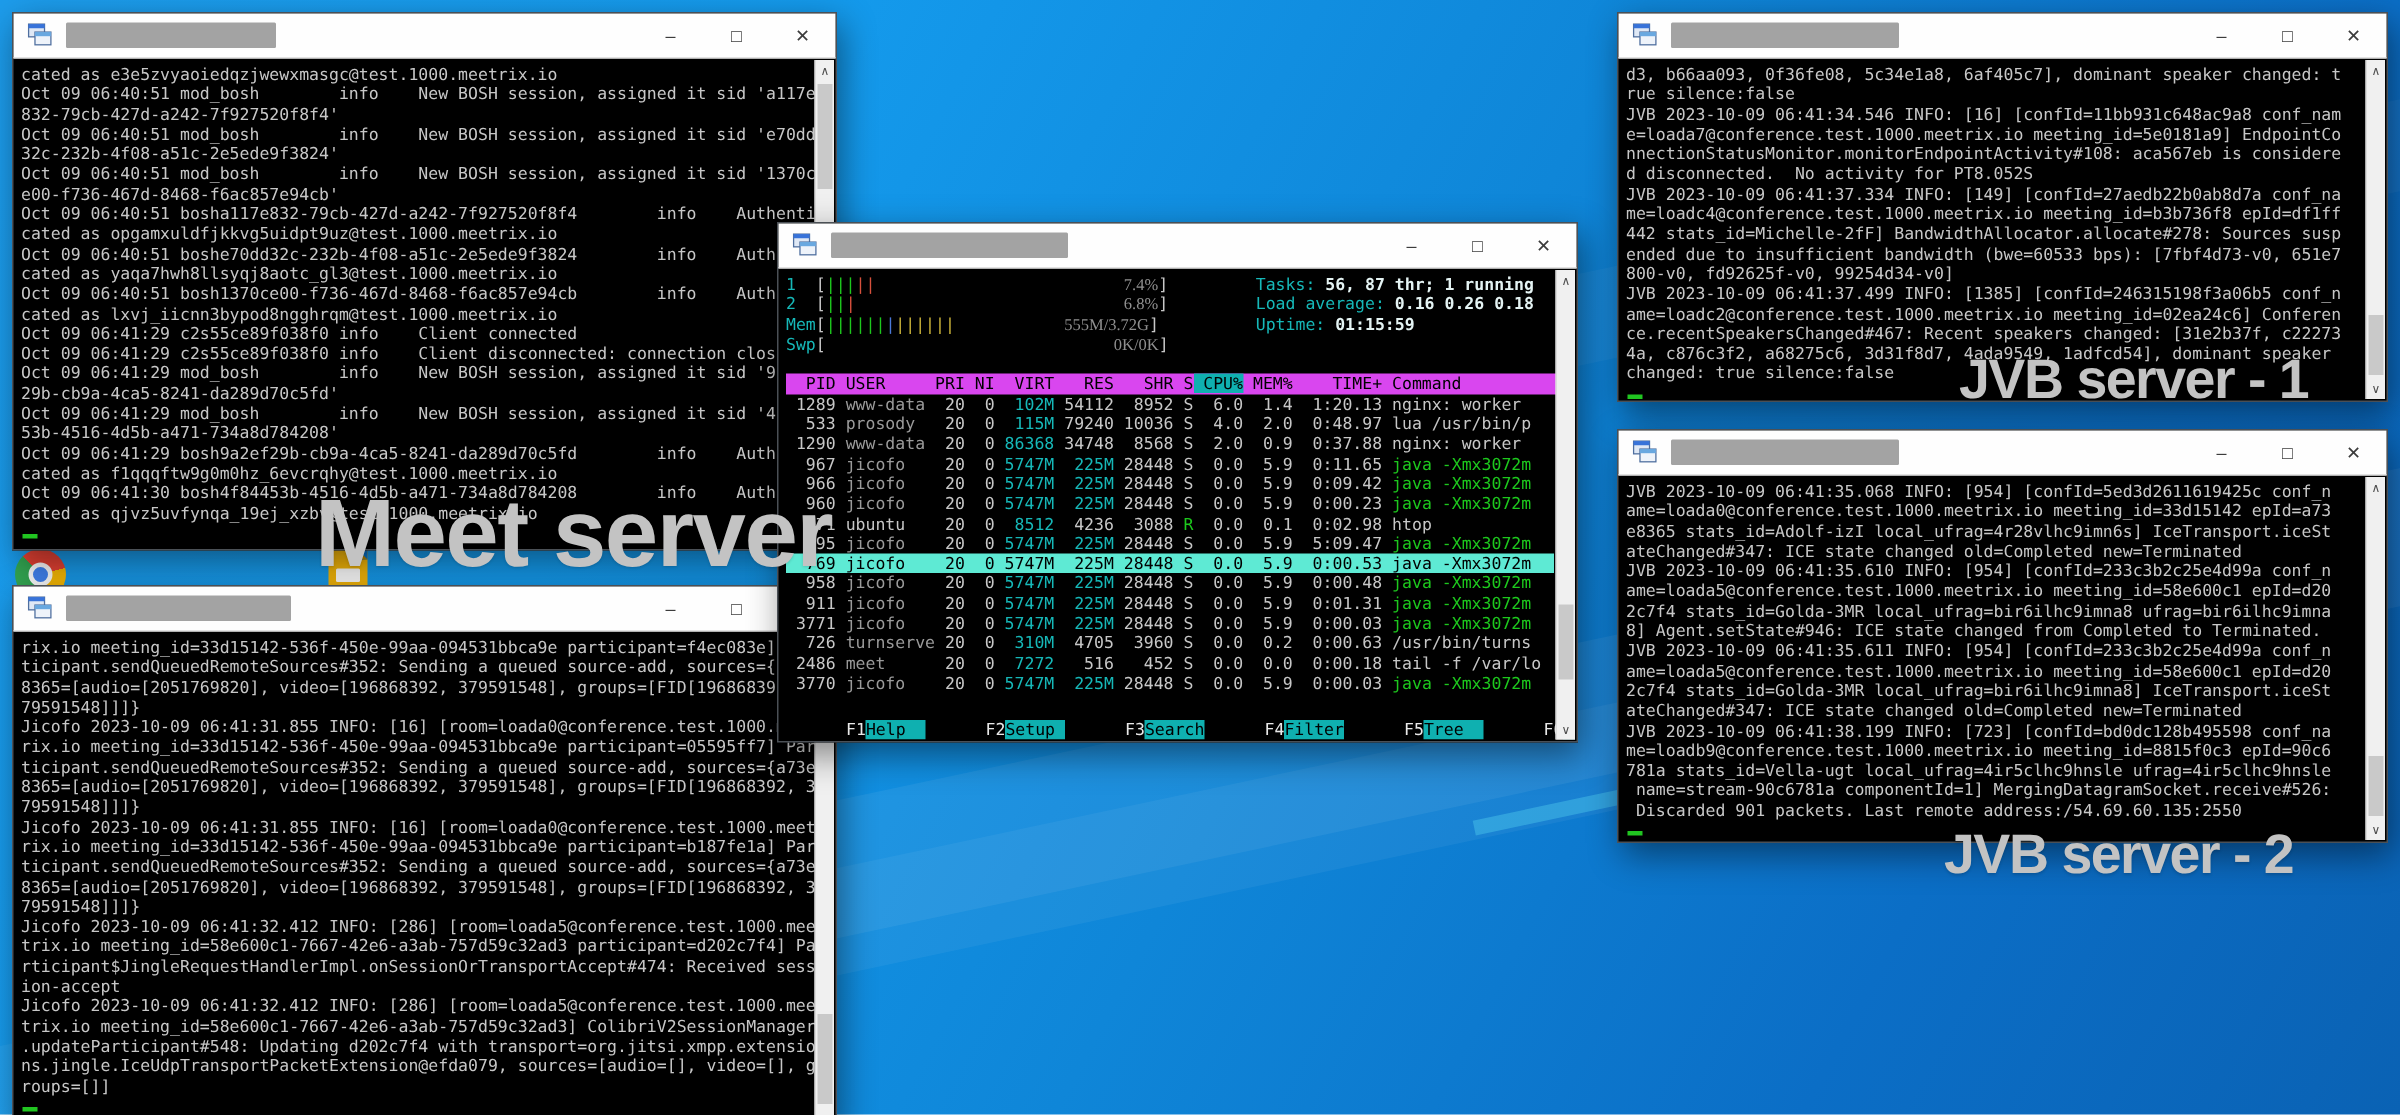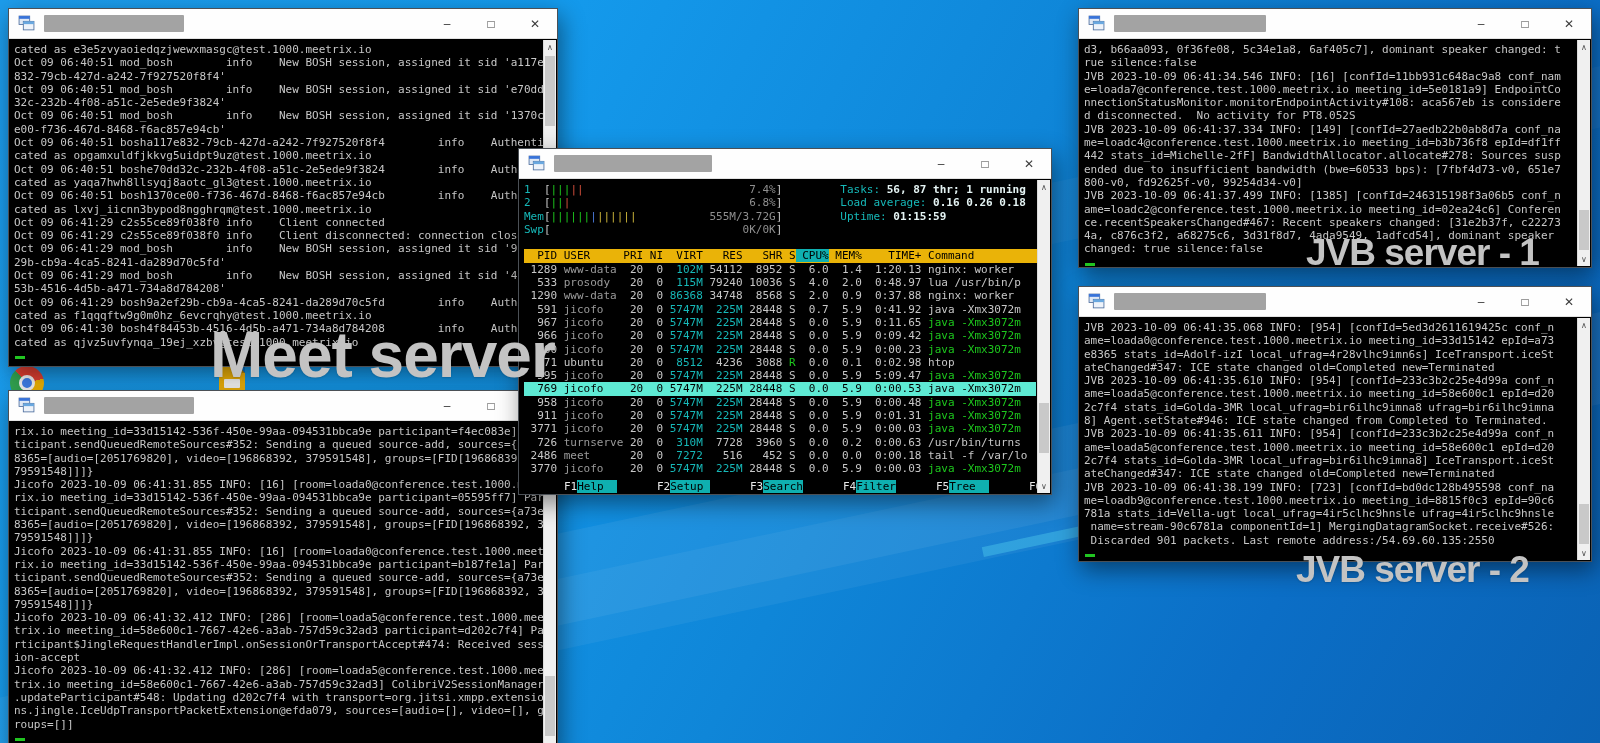--- a/index.html
+++ b/index.html
@@ -43,24 +43,24 @@
   #win-jvb2{left:1078px;top:286px;width:512px;height:274px;z-index:10;}
   #win-meet .blob{width:140px;} #win-jicofo .blob{width:150px;}
   #win-htop .blob{width:158px;} #win-jvb1 .blob{width:152px;} #win-jvb2 .blob{width:152px;}
 
   
   #htop-screen{display:flex;flex-direction:column;height:100%;
     font:11px/13.3px "DejaVu Sans Mono",monospace;color:#c7c7c7;padding:3px 0 0 4px;box-sizing:border-box;}
   #htop-head{display:flex;}
   .mline,.prow,.hrow,.rline{white-space:pre;height:13.3px;}
   .c-cyan{color:#16b8b8;} .c-grn{color:#1dc81d;} .c-red{color:#d6503c;}
-  .c-blue{color:#4a79d8;} .c-yel{color:#cdb53a;} .c-dimv{color:#8f8f8f;}
+  .c-blue{color:#4a79d8;} .c-yel{color:#cdb53a;} .c-dimv{color:#8f8f8f;font-family:Liberation Serif, serif;}
   .c-dim{color:#9a9a9a;} .c-teal{color:#16b8b8;} .c-brt{color:#e4f3f3;font-weight:bold;}
   #htop-right{margin-left:58px;}
-  .hrow{background:#eab308;color:#000;margin-right:9px;}
+  .hrow{background:#d946ef;color:#000;margin-right:9px;}
   .hl{background:#0fb0b0;}
   .prow{margin-right:14px;}
   .prow.sel{background:#5eead4;}
   .prow.sel span{color:#000 !important;}
   #fbar{margin-top:auto;margin-right:14px;white-space:pre;height:13.3px;}
   .fk{color:#e8e8e8;margin-left:40px;} .fl{background:#0fb0b0;color:#000;}
   .gap{height:13.3px;}
 
   
   .olabel{position:absolute;font-weight:bold;color:#c3c3c3;z-index:50;
@@ -224,31 +224,30 @@
             <div class="rline"><span class="c-cyan">Load average: </span><span class="c-brt">0.16 0.26 0.18</span></div>
             <div class="rline"><span class="c-cyan">Uptime: </span><span class="c-brt">01:15:59</span></div>
           </div>
       </div>
       <div class="gap"></div>
       <div id="htop-cols" class="hrow"><span>  PID </span><span>USER     </span><span>PRI NI  VIRT   RES   SHR S</span><span class="hl"> CPU%</span><span> MEM%    TIME+ Command</span></div>
       <div id="htop-rows">
           <div class="prow"><span> 1289 </span><span class="c-dim">www-data </span><span> 20  0</span><span class="c-teal">  102M</span><span> 54112</span><span>  8952</span><span> S</span><span>  6.0  1.4  1:20.13</span><span> nginx: worker</span></div>
           <div class="prow"><span>  533 </span><span class="c-dim">prosody  </span><span> 20  0</span><span class="c-teal">  115M</span><span> 79240</span><span> 10036</span><span> S</span><span>  4.0  2.0  0:48.97</span><span> lua /usr/bin/p</span></div>
           <div class="prow"><span> 1290 </span><span class="c-dim">www-data </span><span> 20  0</span><span class="c-teal"> 86368</span><span> 34748</span><span>  8568</span><span> S</span><span>  2.0  0.9  0:37.88</span><span> nginx: worker</span></div>
-          <div class="prow"><span>  591 </span><span class="c-dim">jicofo   </span><span> 20  0</span><span class="c-teal"> 5747M</span><span class="c-teal">  225M</span><span> 28448</span><span> S</span><span>  0.7  5.9  0:41.92</span><span> java -Xmx3072m</span></div>
           <div class="prow"><span>  967 </span><span class="c-dim">jicofo   </span><span> 20  0</span><span class="c-teal"> 5747M</span><span class="c-teal">  225M</span><span> 28448</span><span> S</span><span>  0.0  5.9  0:11.65</span><span class="c-grn"> java -Xmx3072m</span></div>
           <div class="prow"><span>  966 </span><span class="c-dim">jicofo   </span><span> 20  0</span><span class="c-teal"> 5747M</span><span class="c-teal">  225M</span><span> 28448</span><span> S</span><span>  0.0  5.9  0:09.42</span><span class="c-grn"> java -Xmx3072m</span></div>
           <div class="prow"><span>  960 </span><span class="c-dim">jicofo   </span><span> 20  0</span><span class="c-teal"> 5747M</span><span class="c-teal">  225M</span><span> 28448</span><span> S</span><span>  0.0  5.9  0:00.23</span><span class="c-grn"> java -Xmx3072m</span></div>
           <div class="prow"><span>  171 </span><span>ubuntu   </span><span> 20  0</span><span class="c-teal">  8512</span><span>  4236</span><span>  3088</span><span class="c-grn"> R</span><span>  0.0  0.1  0:02.98</span><span> htop</span></div>
           <div class="prow"><span>  595 </span><span class="c-dim">jicofo   </span><span> 20  0</span><span class="c-teal"> 5747M</span><span class="c-teal">  225M</span><span> 28448</span><span> S</span><span>  0.0  5.9  5:09.47</span><span class="c-grn"> java -Xmx3072m</span></div>
           <div class="prow sel"><span>  769 </span><span class="c-dim">jicofo   </span><span> 20  0</span><span class="c-teal"> 5747M</span><span class="c-teal">  225M</span><span> 28448</span><span> S</span><span>  0.0  5.9  0:00.53</span><span> java -Xmx3072m</span></div>
           <div class="prow"><span>  958 </span><span class="c-dim">jicofo   </span><span> 20  0</span><span class="c-teal"> 5747M</span><span class="c-teal">  225M</span><span> 28448</span><span> S</span><span>  0.0  5.9  0:00.48</span><span class="c-grn"> java -Xmx3072m</span></div>
           <div class="prow"><span>  911 </span><span class="c-dim">jicofo   </span><span> 20  0</span><span class="c-teal"> 5747M</span><span class="c-teal">  225M</span><span> 28448</span><span> S</span><span>  0.0  5.9  0:01.31</span><span class="c-grn"> java -Xmx3072m</span></div>
           <div class="prow"><span> 3771 </span><span class="c-dim">jicofo   </span><span> 20  0</span><span class="c-teal"> 5747M</span><span class="c-teal">  225M</span><span> 28448</span><span> S</span><span>  0.0  5.9  0:00.03</span><span class="c-grn"> java -Xmx3072m</span></div>
-          <div class="prow"><span>  726 </span><span class="c-dim">turnserve</span><span> 20  0</span><span class="c-teal">  310M</span><span>  7728</span><span>  3960</span><span> S</span><span>  0.0  0.2  0:00.63</span><span> /usr/bin/turns</span></div>
+          <div class="prow"><span>  726 </span><span class="c-dim">turnserve</span><span> 20  0</span><span class="c-teal">  310M</span><span>  4705</span><span>  3960</span><span> S</span><span>  0.0  0.2  0:00.63</span><span> /usr/bin/turns</span></div>
           <div class="prow"><span> 2486 </span><span class="c-dim">meet     </span><span> 20  0</span><span class="c-teal">  7272</span><span>   516</span><span>   452</span><span> S</span><span>  0.0  0.0  0:00.18</span><span> tail -f /var/lo</span></div>
           <div class="prow"><span> 3770 </span><span class="c-dim">jicofo   </span><span> 20  0</span><span class="c-teal"> 5747M</span><span class="c-teal">  225M</span><span> 28448</span><span> S</span><span>  0.0  5.9  0:00.03</span><span class="c-grn"> java -Xmx3072m</span></div>
         </div>
       <div id="fbar"><span class="fk">F1</span><span class="fl">Help  </span><span class="fk">F2</span><span class="fl">Setup </span><span class="fk">F3</span><span class="fl">Search</span><span class="fk">F4</span><span class="fl">Filter</span><span class="fk">F5</span><span class="fl">Tree  </span><span class="fk">F6</span><span class="fl">SortBy</span><span class="fk">F7</span><span class="fl">Nice -</span><span class="fk">F8</span><span class="fl">Nice +</span><span class="fk">F9</span><span class="fl">Kill  </span><span class="fk">F10</span><span class="fl">Quit  </span></div>
     </div>
   </div>
   <div class="sb">
     <div class="sb-btn up">∧</div>
     <div class="sb-thumb" style="bottom:40px;height:50px;"></div>
     <div class="sb-btn dn">∨</div>

